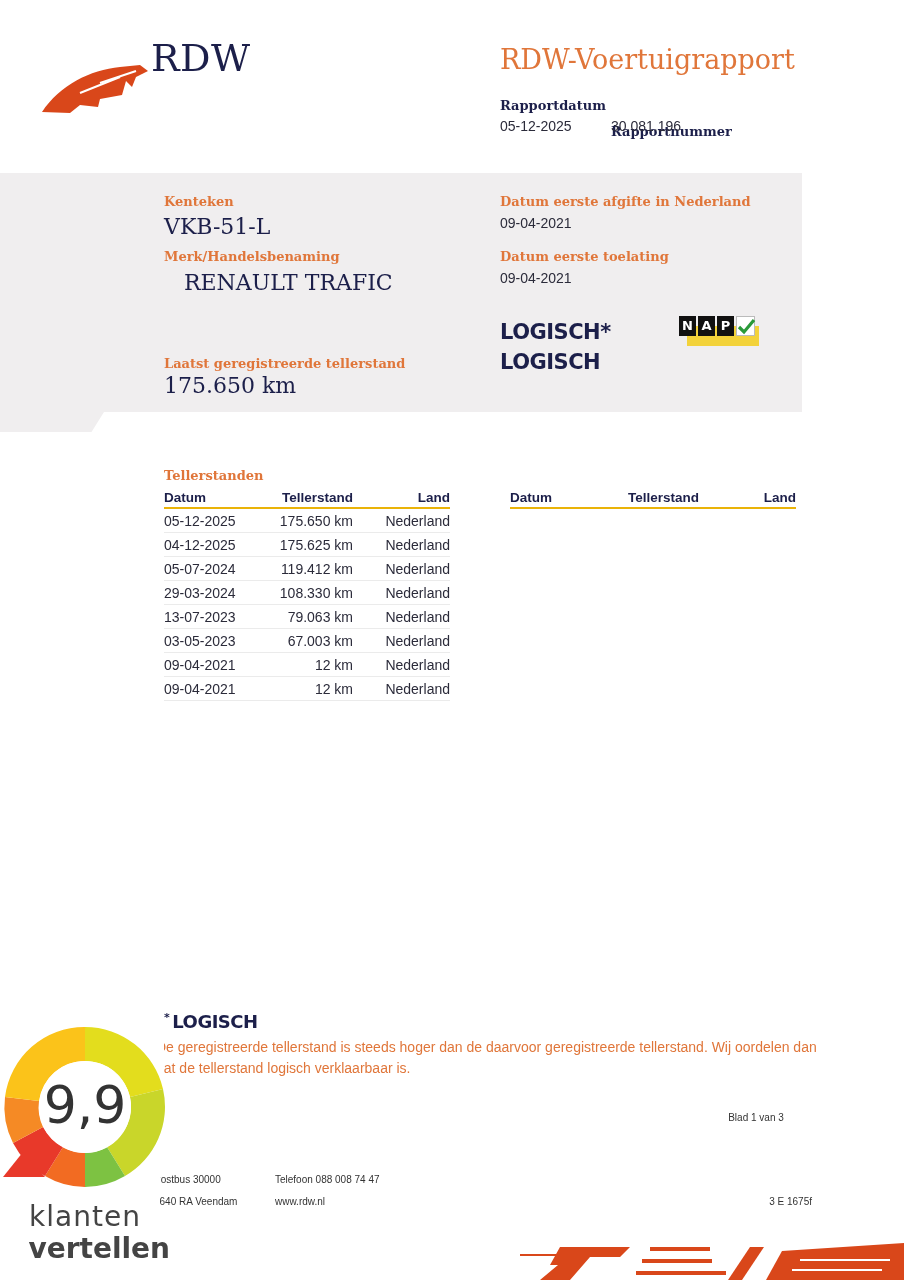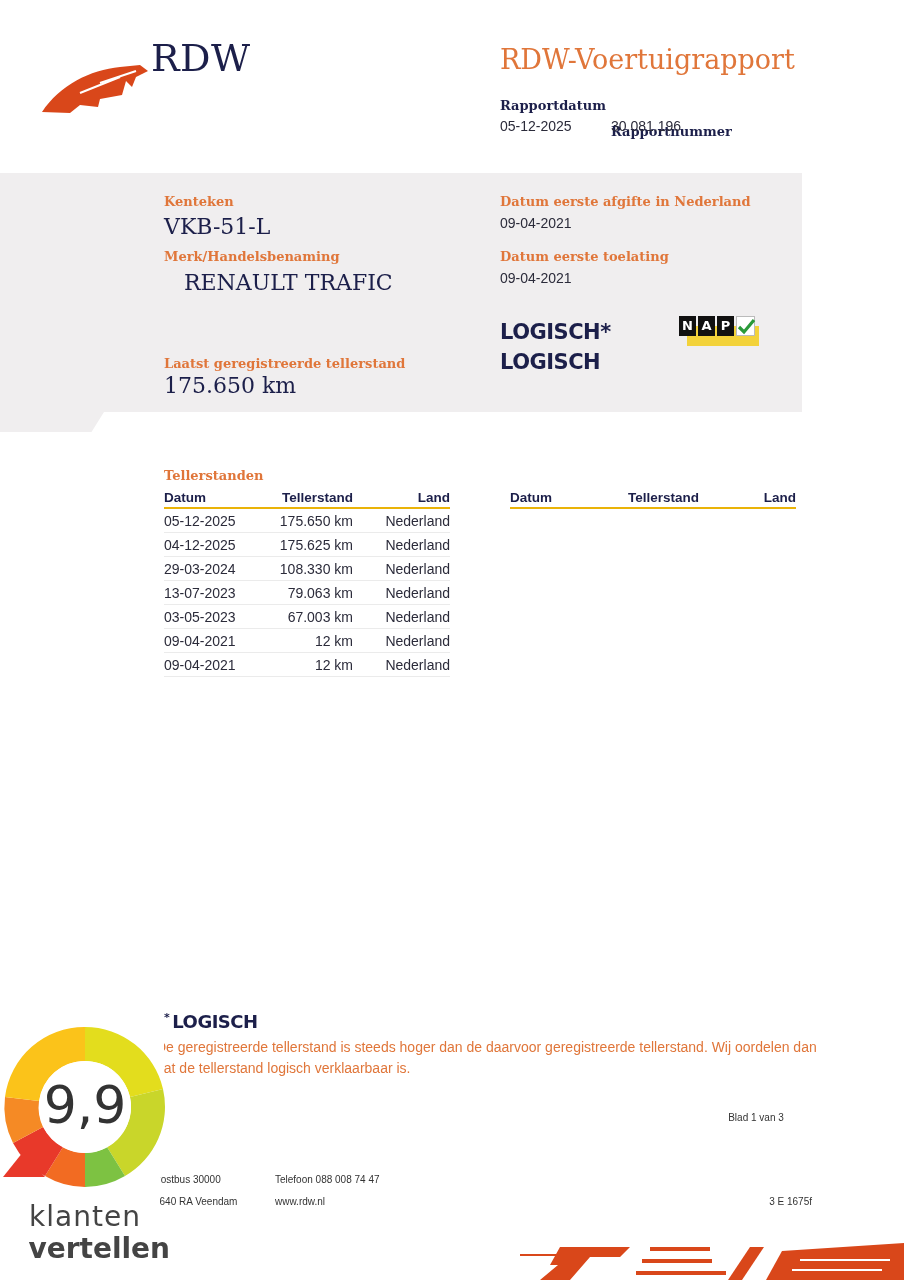--- a/index.html
+++ b/index.html
@@ -121,20 +121,25 @@
   </thead>
   <tbody>
     <tr>
         <td class="l">05-12-2025</td>
         <td class="r">175.650 km</td>
         <td class="r">Nederland</td>
       </tr>
     <tr>
         <td class="l">04-12-2025</td>
         <td class="r">175.625 km</td>
+        <td class="r">Nederland</td>
+      </tr>
+    <tr>
+        <td class="l">05-07-2024</td>
+        <td class="r">119.412 km</td>
         <td class="r">Nederland</td>
       </tr>
     <tr>
         <td class="l">29-03-2024</td>
         <td class="r">108.330 km</td>
         <td class="r">Nederland</td>
       </tr>
     <tr>
         <td class="l">13-07-2023</td>
         <td class="r">79.063 km</td>

